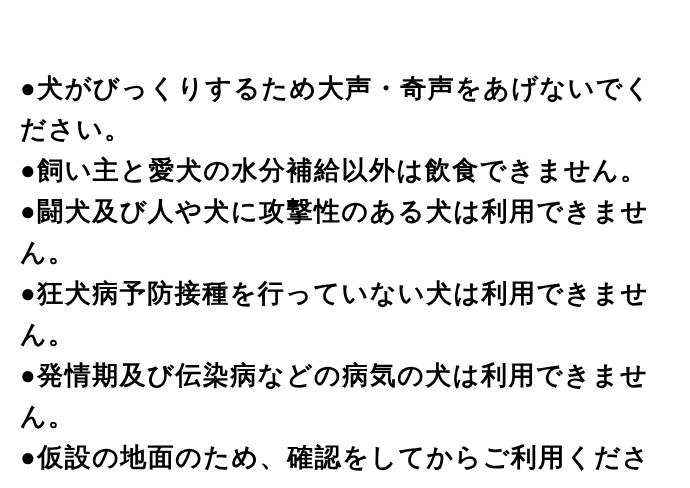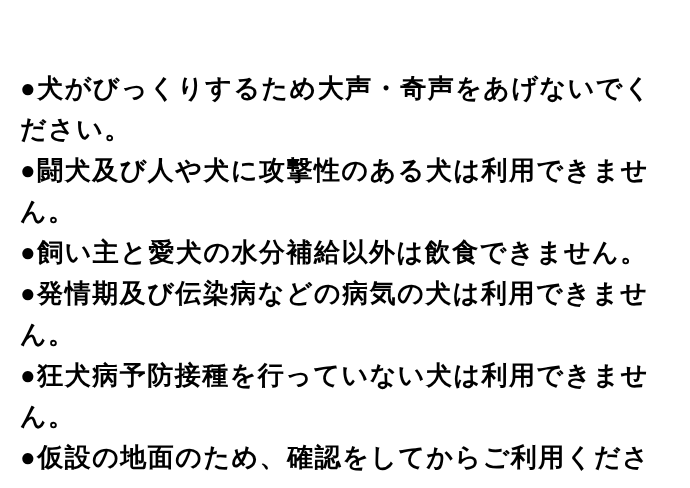--- a/index.html
+++ b/index.html
@@ -42,21 +42,21 @@
   }
 </style>
 </head>
 <body>
 
 <div class="canvas">
   <div class="notice">
 
     <div class="rules-list">
       <p class="rule"><span class="bullet">●</span><span>犬がびっくりするため大声・奇声をあげないでください。</span></p>
+      <p class="rule"><span class="bullet">●</span><span>飼い主と愛犬の水分補給以外は飲食できません。</span></p>
       <p class="rule"><span class="bullet">●</span><span>闘犬及び人や犬に攻撃性のある犬は利用できません。</span></p>
-      <p class="rule"><span class="bullet">●</span><span>飼い主と愛犬の水分補給以外は飲食できません。</span></p>
+      <p class="rule"><span class="bullet">●</span><span>狂犬病予防接種を行っていない犬は利用できません。</span></p>
       <p class="rule"><span class="bullet">●</span><span>発情期及び伝染病などの病気の犬は利用できません。</span></p>
-      <p class="rule"><span class="bullet">●</span><span>狂犬病予防接種を行っていない犬は利用できません。</span></p>
       <p class="rule"><span class="bullet">●</span><span>仮設の地面のため、確認をしてからご利用ください。</span></p>
     </div>
 
   </div>
 </div>
 
 </body></html>

